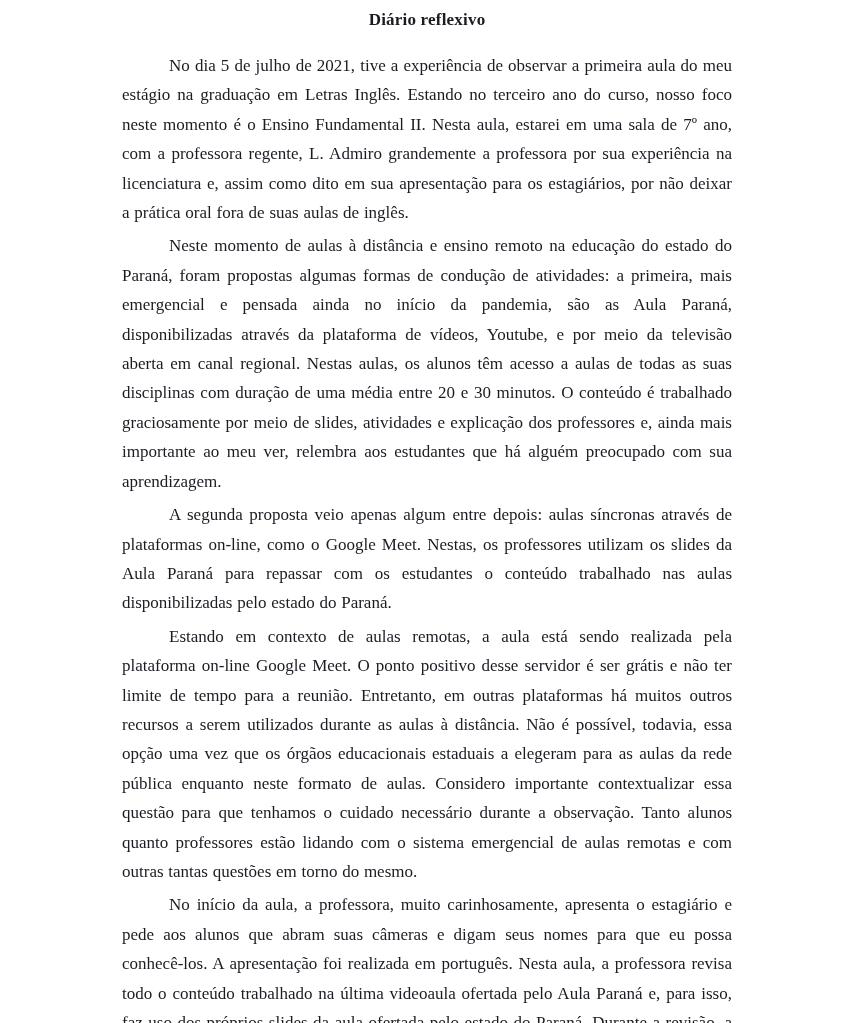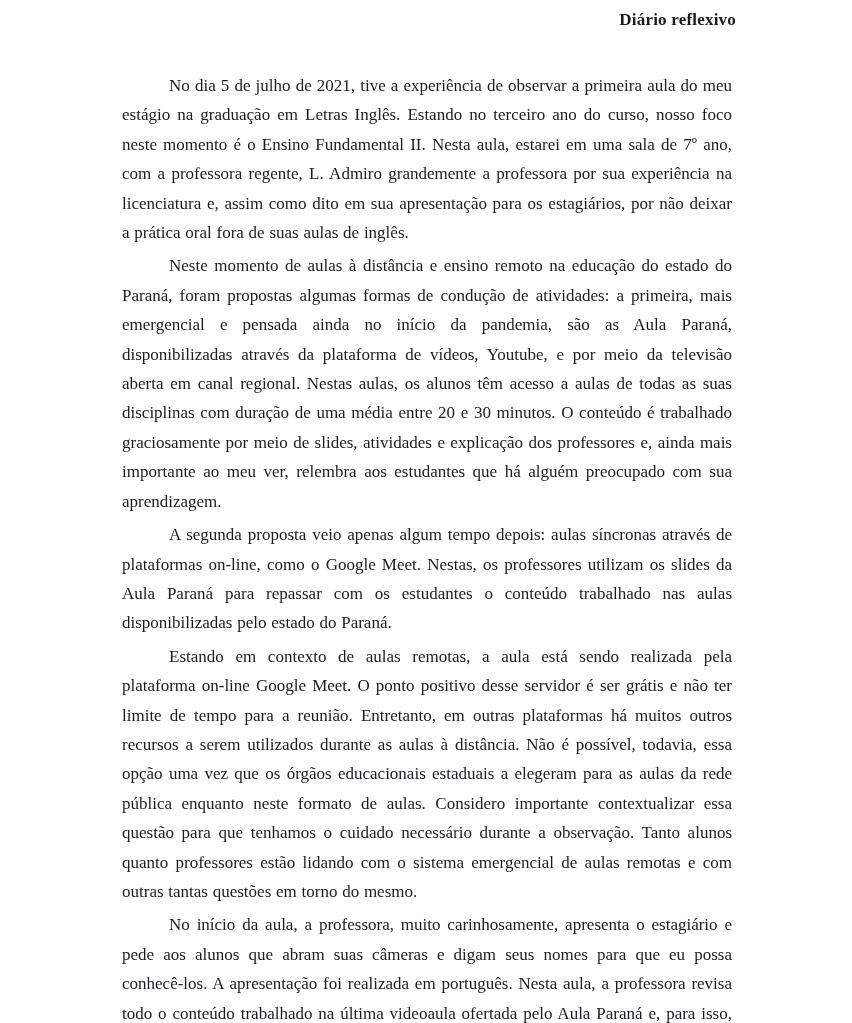--- a/index.html
+++ b/index.html
@@ -19,23 +19,23 @@
   .page {
     width: 852px;
     height: 1023px;
     background: #ffffff;
     padding: 9px 116px 10px 118px;
   }
 
   .doc-title {
     font-size: 17px;
     font-weight: bold;
-    text-align: right;
+    text-align: center;
     line-height: 22px;
-    margin-bottom: 40px;
+    margin-bottom: 20px;
     letter-spacing: 0.2px;
   }
 
   .doc-body p {
     font-size: 17px;
     line-height: 29.4px;
     text-align: justify;
     text-indent: 47px;
     margin: 4px;
     word-spacing: 0.5px;
@@ -43,17 +43,17 @@
 </style>
 </head>
 <body>
 
 <div class="page">
   <h1 class="doc-title">Diário reflexivo</h1>
 
   <div class="doc-body">
     <p>No dia 5 de julho de 2021, tive a experiência de observar a primeira aula do meu estágio na graduação em Letras Inglês. Estando no terceiro ano do curso, nosso foco neste momento é o Ensino Fundamental II. Nesta aula, estarei em uma sala de 7º ano, com a professora regente, L. Admiro grandemente a professora por sua experiência na licenciatura e, assim como dito em sua apresentação para os estagiários, por não deixar a prática oral fora de suas aulas de inglês.</p>
     <p>Neste momento de aulas à distância e ensino remoto na educação do estado do Paraná, foram propostas algumas formas de condução de atividades: a primeira, mais emergencial e pensada ainda no início da pandemia, são as Aula Paraná, disponibilizadas através da plataforma de vídeos, Youtube, e por meio da televisão aberta em canal regional. Nestas aulas, os alunos têm acesso a aulas de todas as suas disciplinas com duração de uma média entre 20 e 30 minutos. O conteúdo é trabalhado graciosamente por meio de slides, atividades e explicação dos professores e, ainda mais importante ao meu ver, relembra aos estudantes que há alguém preocupado com sua aprendizagem.</p>
-    <p>A segunda proposta veio apenas algum tempo depois: aulas síncronas através de plataformas on-line, como o Google Meet. Nestas, os professores utilizam os slides da Aula Paraná para repassar com os estudantes o conteúdo trabalhado nas aulas disponibilizadas pelo estado do Paraná.</p>
+    <p>A segunda proposta veio apenas algum entre depois: aulas síncronas através de plataformas on-line, como o Google Meet. Nestas, os professores utilizam os slides da Aula Paraná para repassar com os estudantes o conteúdo trabalhado nas aulas disponibilizadas pelo estado do Paraná.</p>
     <p>Estando em contexto de aulas remotas, a aula está sendo realizada pela plataforma on-line Google Meet. O ponto positivo desse servidor é ser grátis e não ter limite de tempo para a reunião. Entretanto, em outras plataformas há muitos outros recursos a serem utilizados durante as aulas à distância. Não é possível, todavia, essa opção uma vez que os órgãos educacionais estaduais a elegeram para as aulas da rede pública enquanto neste formato de aulas. Considero importante contextualizar essa questão para que tenhamos o cuidado necessário durante a observação. Tanto alunos quanto professores estão lidando com o sistema emergencial de aulas remotas e com outras tantas questões em torno do mesmo.</p>
     <p>No início da aula, a professora, muito carinhosamente, apresenta o estagiário e pede aos alunos que abram suas câmeras e digam seus nomes para que eu possa conhecê-los. A apresentação foi realizada em português. Nesta aula, a professora revisa todo o conteúdo trabalhado na última videoaula ofertada pelo Aula Paraná e, para isso, faz uso dos próprios slides da aula ofertada pelo estado do Paraná. Durante a revisão, a professora altera entre usar o inglês e o português na aula, o que aumenta significantemente a exposição dos alunos à língua estrangeira sendo estudada.</p>
   </div>
 </div>
 
 </body></html>

